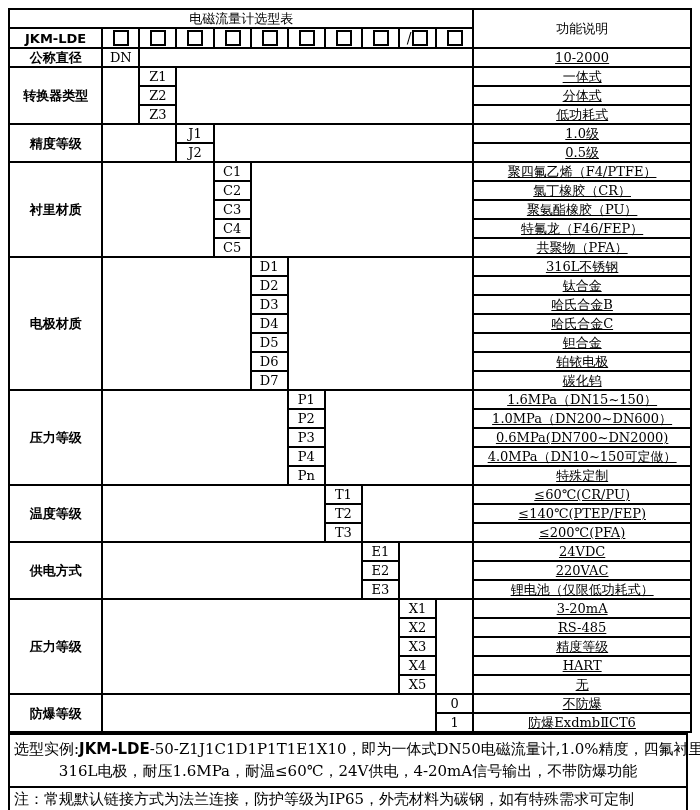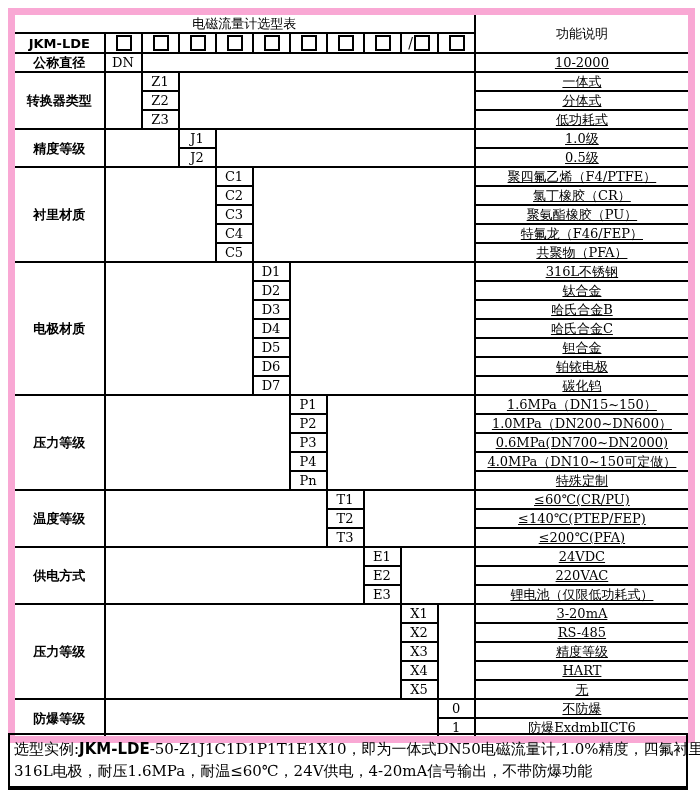--- a/index.html
+++ b/index.html
@@ -1,34 +1,34 @@
 <!DOCTYPE html>
 <html><head>
 <meta charset="utf-8">
 <style>
   html,body{margin:0;padding:0;width:700px;height:810px;background:#ffffff;overflow:hidden;}
   body{font-family:"DejaVu Serif", serif;color:#000;}
   .sheet{position:absolute;left:8px;top:8px;width:684px;}
-  table.sel{border-collapse:collapse;table-layout:fixed;width:684px;border:7px solid #f9a8d4;}
+  table.sel{border-collapse:collapse;table-layout:fixed;width:684px;border:2px solid #f9a8d4;}
   table.sel td{border:2px solid #000;height:17px;line-height:17px;padding:0 1px;
     font-size:13px;text-align:center;vertical-align:middle;white-space:nowrap;overflow:hidden;}
   td.title{font-size:15px;height:18px;line-height:18px;}
   td.funchead{font-size:15px;}
   td.model{font-family:"DejaVu Sans", sans-serif;font-weight:bold;font-size:14px;height:18px;line-height:18px;}
   td.cat{font-size:14px;font-weight:bold;}
   td.code{font-size:13px;text-align:center;}
   td.desc{font-size:13px;text-decoration:underline;}
   td.gap{background:#fff;}
   td.chk{height:18px;line-height:18px;}
   .box{display:inline-block;width:12px;height:12px;border:2px solid #000;vertical-align:middle;margin-top:-2px;background:#fff;}
   .slash{display:inline-block;font-size:14px;vertical-align:middle;margin-right:1px;}
   .notes{position:absolute;left:8px;top:733px;width:680px;border:2px solid #000;box-sizing:border-box;}
   .example{border-bottom:2px solid #000;padding:3px 4px 4px 4px;font-size:15px;line-height:22px;}
   .example .l1{text-align:left;white-space:nowrap;}
-  .example .l2{white-space:nowrap;}
+  .example .l2{text-align:center;white-space:nowrap;}
   .notemodel{font-family:"DejaVu Sans", sans-serif;font-weight:bold;}
   .noteline{padding:2px 4px;font-size:15px;line-height:18px;white-space:nowrap;}
 </style>
 </head>
 <body>
 
 <div class="sheet">
 <table class="sel">
 <colgroup>
   <col style="width:93px">
@@ -248,13 +248,14 @@
 
 </tbody>
     </table>
 </div>
 
 <div class="notes">
   <div class="example">
     <div class="l1"><span>选型实例:</span><span class="notemodel">JKM-LDE</span><span>-50-Z1J1C1D1P1T1E1X10，即为一体式DN50电磁流量计,1.0%精度，四氟衬里，</span></div>
     <div class="l2">316L电极，耐压1.6MPa，耐温≤60℃，24V供电，4-20mA信号输出，不带防爆功能</div>
   </div>
+  <div class="noteline">注：常规默认链接方式为法兰连接，防护等级为IP65，外壳材料为碳钢，如有特殊需求可定制</div>
 </div>
 
 </body></html>

